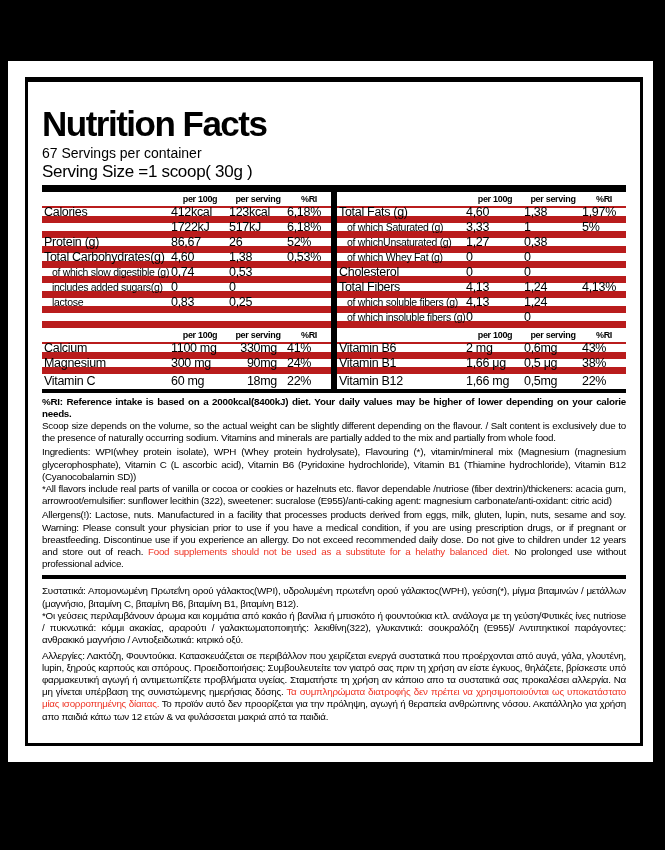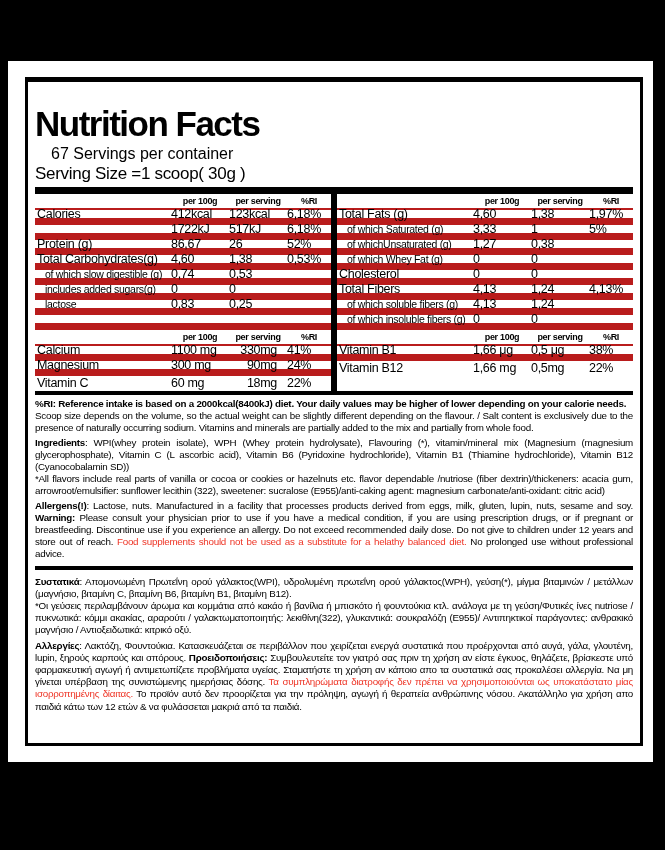--- a/index.html
+++ b/index.html
@@ -6,24 +6,24 @@
   body{
     width:665px;height:850px;background:#000;position:relative;
     font-family:"Liberation Sans", sans-serif;color:#000;
   }
   .white-panel{
     position:absolute;left:8px;top:61px;width:645px;height:701px;background:#fff;
   }
   .label-box{
     position:absolute;left:17px;top:16px;right:10px;bottom:16px;
     border:3px solid #000;border-top-width:5px;
-    padding:0 7px;box-sizing:border-box;overflow:hidden;background:#fff;
+    padding:0 14px;box-sizing:border-box;overflow:hidden;background:#fff;
   }
   .title{margin-top:24px;font-size:35px;font-weight:bold;letter-spacing:-1.5px;line-height:1;}
-  .servings{font-size:16px;margin-top:4px;line-height:1.15;margin-left:16px;}
+  .servings{font-size:14px;margin-top:4px;line-height:1.15;}
   .serving-size{font-size:17px;font-weight:normal;letter-spacing:-0.3px;margin-top:1px;line-height:1.15;}
   .bar{height:7px;background:#000;margin-top:3px;}
   .bar2{height:4px;background:#000;}
   .tables{display:flex;align-items:stretch;}
   .half{flex:1;min-width:0;}
   .vdiv{width:6px;background:#000;}
   .tr{display:flex;align-items:center;height:15px;box-sizing:border-box;border-bottom:7px solid #b91c1c;}
   .tr .label{flex:1;min-width:0;font-size:12.5px;letter-spacing:-0.3px;white-space:nowrap;overflow:hidden;padding-left:2px;}
   .tr.sub .label{font-size:10.5px;padding-left:10px;}
   .tr .v{width:58px;font-size:12.5px;letter-spacing:-0.3px;white-space:nowrap;}
@@ -31,21 +31,21 @@
   .tr.thead{height:16px;border-bottom-width:2px;}
   .tr.thead .v,.tr.thead .ri{font-size:9px;font-weight:bold;text-align:center;}
   .tr.last{border-bottom:none;}
   .tr .num-right{text-align:right;padding-right:10px;box-sizing:border-box;}
   .para{font-size:9.8px;line-height:12.2px;letter-spacing:-0.25px;text-align:justify;margin:0;}
   .fn-bold{font-weight:bold;}
   .mt3{margin-top:3px;}
   .mt2{margin-top:2px;}
   .red{color:var(--accent-red,#ee3425);margin-top:18px;}
   .divider{height:4px;background:#000;margin:5px 0 6px;}
-  b{font-weight:bold;}
+  b{font-weight:normal;}
 </style>
 </head>
 <body>
 
 <div class="white-panel">
   <div class="label-box">
 
     <div class="title">Nutrition Facts</div>
     <div class="servings">67 Servings per container</div>
     <div class="serving-size">Serving Size =1 scoop( 30g )</div>
@@ -187,20 +187,26 @@
           <span class="v">0</span>
           <span class="ri"></span>
         </div>
         <div class="tr thead">
           <span class="label"></span>
           <span class="v">per 100g</span>
           <span class="v">per serving</span>
           <span class="ri">%RI</span>
         </div>
         <div class="tr">
+          <span class="label">Vitamin B6</span>
+          <span class="v">2 mg</span>
+          <span class="v">0,6mg</span>
+          <span class="ri">43%</span>
+        </div>
+        <div class="tr">
           <span class="label">Vitamin B1</span>
           <span class="v">1,66 μg</span>
           <span class="v">0,5 μg</span>
           <span class="ri">38%</span>
         </div>
         <div class="tr last">
           <span class="label">Vitamin B12</span>
           <span class="v">1,66 mg</span>
           <span class="v">0,5mg</span>
           <span class="ri">22%</span>

